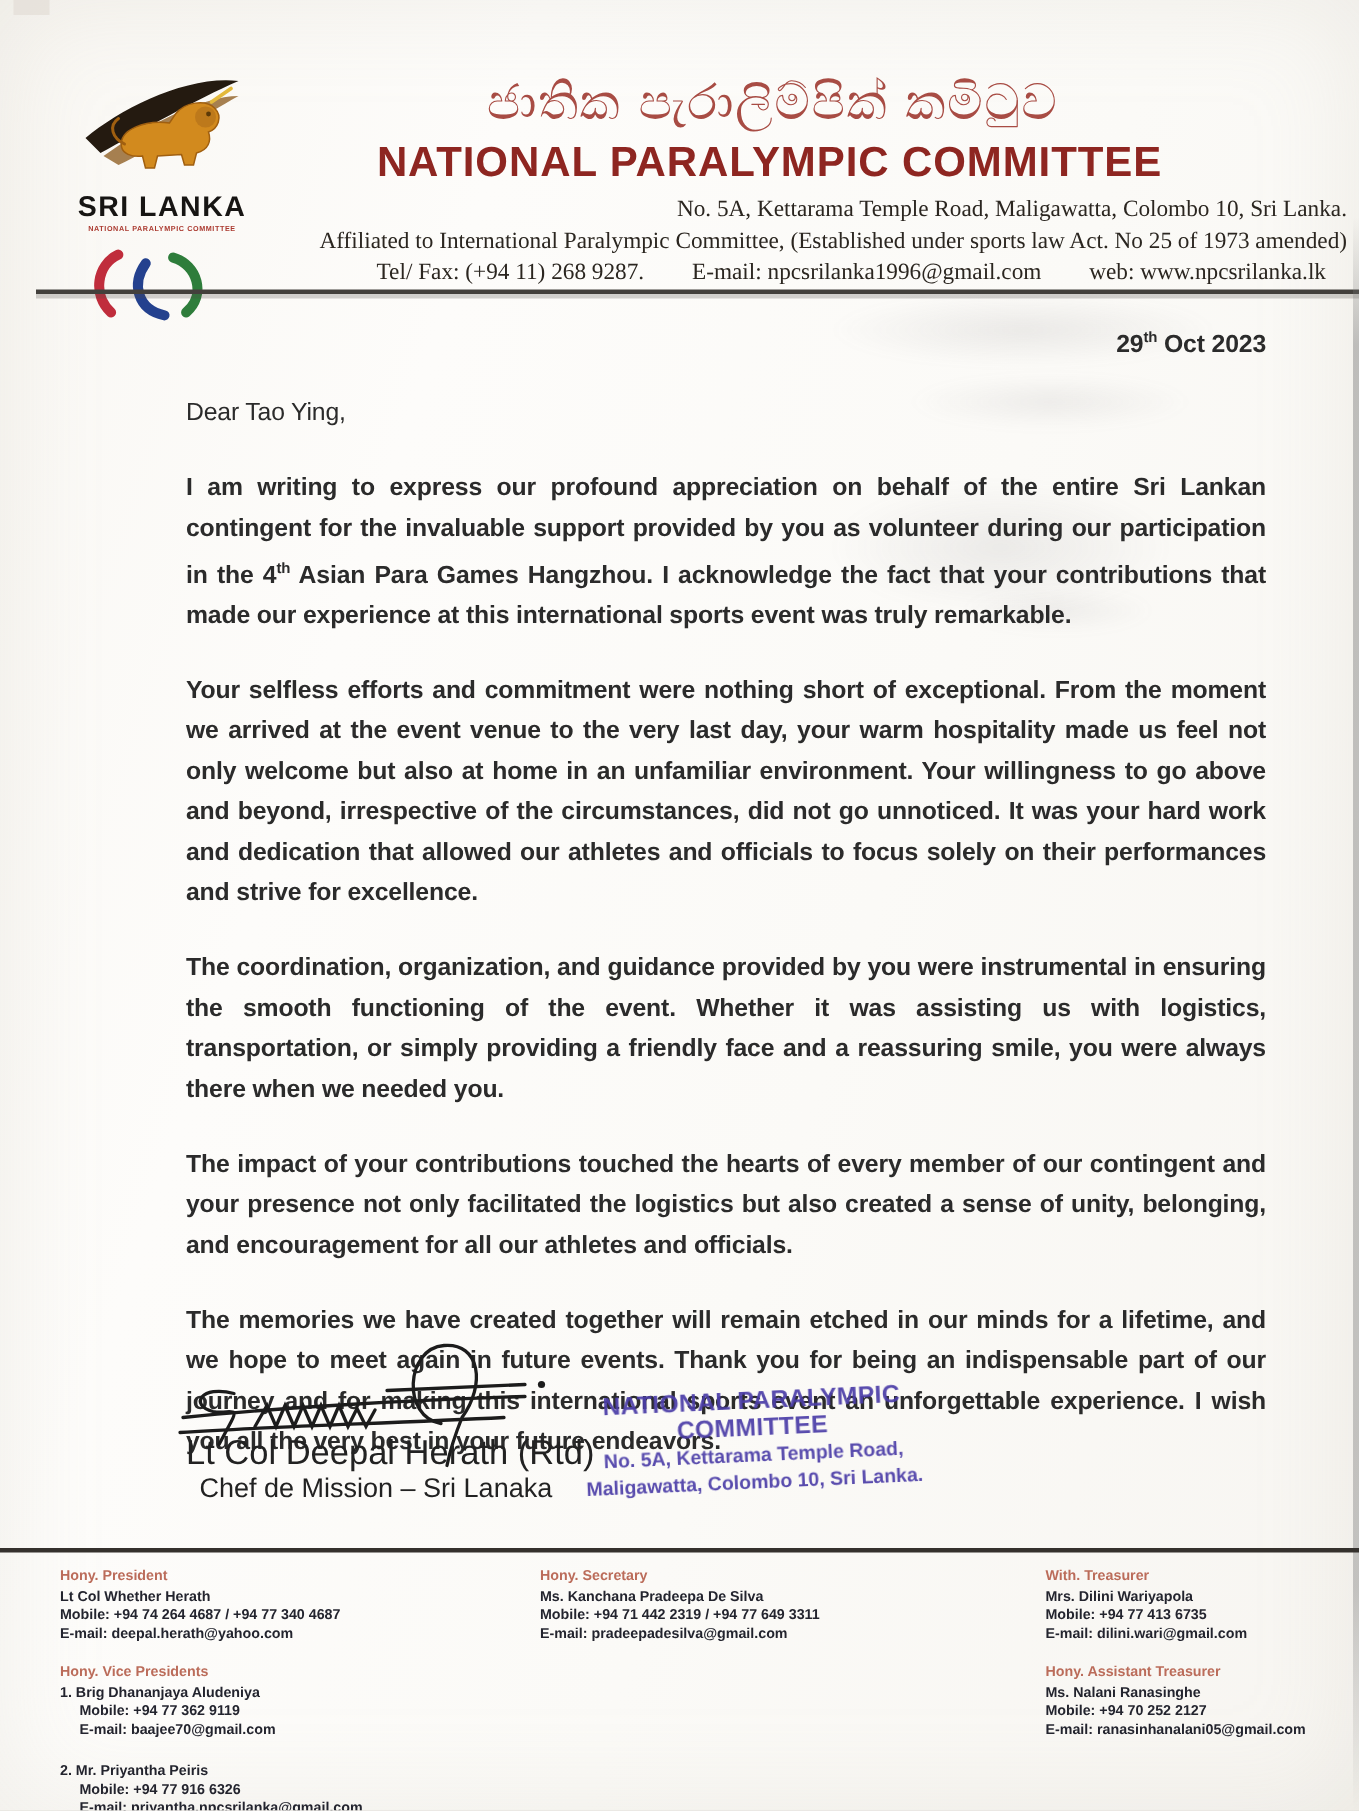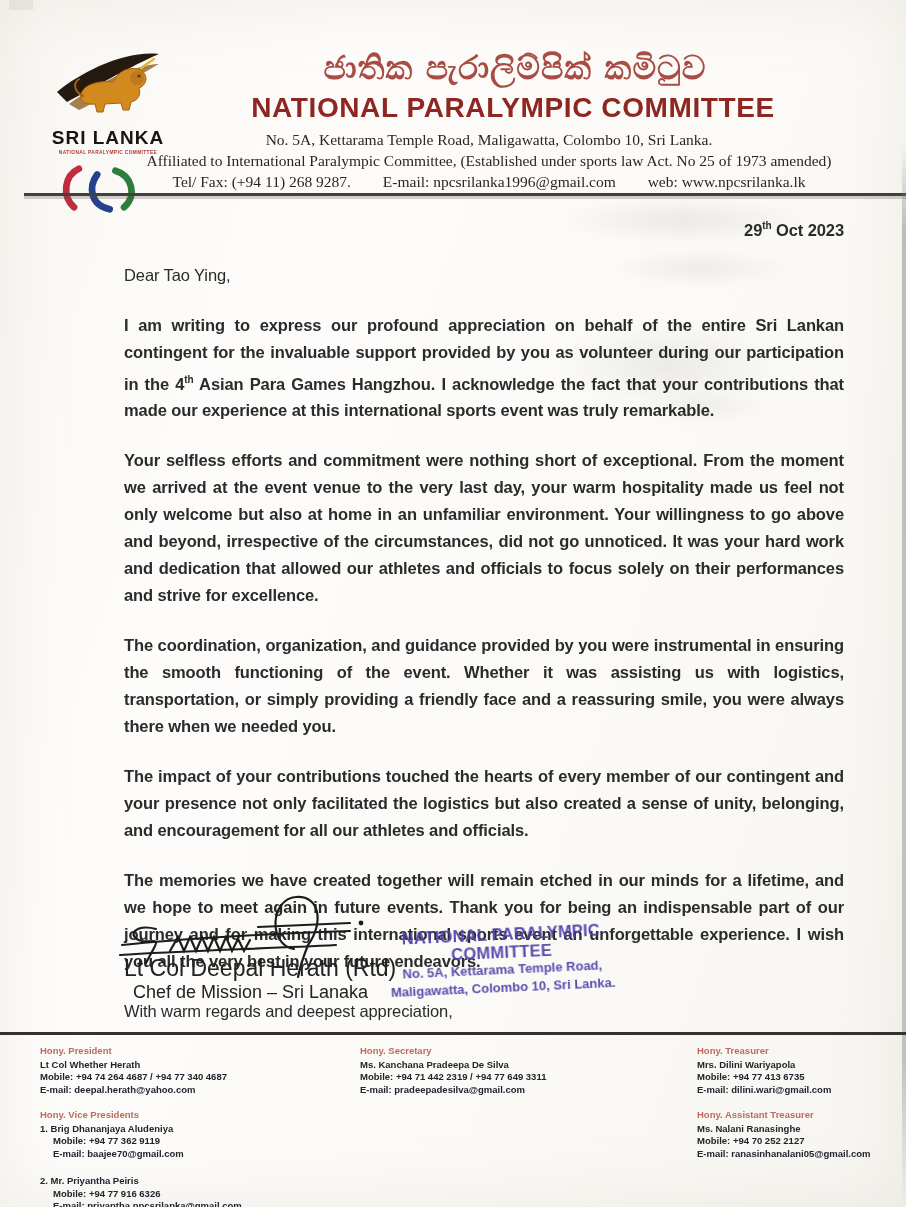--- a/index.html
+++ b/index.html
@@ -10,29 +10,29 @@
     font-family:"Liberation Sans", sans-serif;
     box-shadow:inset 0 0 70px rgba(185,175,158,0.18);
   }
   
   .logo { position:absolute; left:50px; top:42px; width:116px; text-align:center; }
   .logo-country { font-size:19px; font-weight:900; letter-spacing:1px; color:#171513; margin-top:1px; }
   .logo-sub { font-size:4.8px; font-weight:bold; color:#ab3a30; letter-spacing:0.4px; margin-top:1px; }
   .agitos { margin-top:8px; margin-left:-14px; }
   .title-si {
     position:absolute; top:48px; left:200px; right:76px; text-align:center;
-    font-size:33px; font-weight:bold; color:#a84c44; letter-spacing:1px;
+    font-size:33px; font-weight:normal; color:#a84c44; letter-spacing:1px;
     font-family:"DejaVu Sans","Liberation Sans",sans-serif;
   }
   .title-en {
     position:absolute; top:92px; left:180px; right:60px; text-align:center;
     font-size:28px; font-weight:900; color:#8e2621; letter-spacing:0.6px;
   }
   .hdr-lines {
-    position:absolute; top:129px; left:80px; right:8px; text-align:center;
+    position:absolute; top:129px; left:80px; right:8px; text-align:right;
     font-family:"Liberation Serif", serif; font-size:15.5px; color:#2b2620; line-height:21px;
   }
   .hdr-contact span { margin:0 14px; white-space:nowrap; }
   .hdr-rule { position:absolute; top:193px; left:24px; right:0; height:3px; background:#43403c;
               box-shadow:0 3px 0 rgba(80,75,70,0.25); }
   
   .letter {
     position:absolute; top:206px; left:124px; right:62px;
     font-size:16.5px; line-height:27px; color:#2b2b2b; text-align:justify;
     letter-spacing:-0.1px;
@@ -128,21 +128,20 @@
   <div class="edge-tl"></div>
 
   <div class="letter">
     <div class="date"><span>29</span><sup>th</sup><span> Oct 2023</span></div>
     <div class="salutation">Dear Tao Ying,</div>
     <p class="body"><span>I am writing to express our profound appreciation on behalf of the entire Sri Lankan contingent for the invaluable support provided by you as volunteer during our participation in the 4</span><sup>th</sup><span> Asian Para Games Hangzhou. I acknowledge the fact that your contributions that made our experience at this international sports event was truly remarkable.</span></p>
     <p class="body">Your selfless efforts and commitment were nothing short of exceptional. From the moment we arrived at the event venue to the very last day, your warm hospitality made us feel not only welcome but also at home in an unfamiliar environment. Your willingness to go above and beyond, irrespective of the circumstances, did not go unnoticed. It was your hard work and dedication that allowed our athletes and officials to focus solely on their performances and strive for excellence.</p>
     <p class="body">The coordination, organization, and guidance provided by you were instrumental in ensuring the smooth functioning of the event. Whether it was assisting us with logistics, transportation, or simply providing a friendly face and a reassuring smile, you were always there when we needed you.</p>
     <p class="body">The impact of your contributions touched the hearts of every member of our contingent and your presence not only facilitated the logistics but also created a sense of unity, belonging, and encouragement for all our athletes and officials.</p>
     <p class="body">The memories we have created together will remain etched in our minds for a lifetime, and we hope to meet again in future events. Thank you for being an indispensable part of our journey and for making this international sports event an unforgettable experience. I wish you all the very best in your future endeavors.</p>
-    <div class="closing">With warm regards and deepest appreciation,</div>
   </div>
 
   <svg class="sig-svg" width="250" height="95" viewBox="0 0 250 95">
     <g stroke="#1c1c1c" stroke-width="2.2" fill="none" stroke-linecap="round">
       <path d="M38,36 C16,30 8,44 24,48 C34,50 42,44 36,55 L28,70"></path>
       <path d="M52,58 L60,44 L66,58 L72,44 L78,58 L84,44 L90,58 L96,44 L102,58 L108,44 L114,58 L120,46 L126,58 L132,47"></path>
       <path d="M4,52 C60,46 160,40 232,38"></path>
       <path d="M2,62 C60,58 140,56 218,52"></path>
       <path d="M176,56 C150,52 152,6 178,4 C202,2 206,30 190,52 C186,62 182,74 180,84"></path>
       <path d="M140,34 L232,30"></path>
@@ -191,21 +190,21 @@
         <div class="entry">
           <div>Ms. Kanchana Pradeepa De Silva</div>
           <div class="detail">Mobile: +94 71 442 2319 / +94 77 649 3311</div>
           <div class="detail">E-mail: pradeepadesilva@gmail.com</div>
         </div>
       </div>
     </div>
 
     <div class="ftr-col3">
       <div class="ftr-section">
-        <div class="ftr-title">Hony. Treasurer</div>
+        <div class="ftr-title">With. Treasurer</div>
         <div class="entry">
           <div>Mrs. Dilini Wariyapola</div>
           <div class="detail">Mobile: +94 77 413 6735</div>
           <div class="detail">E-mail: dilini.wari@gmail.com</div>
         </div>
       </div>
       <div class="ftr-section">
         <div class="ftr-title">Hony. Assistant Treasurer</div>
         <div class="entry">
           <div>Ms. Nalani Ranasinghe</div>

